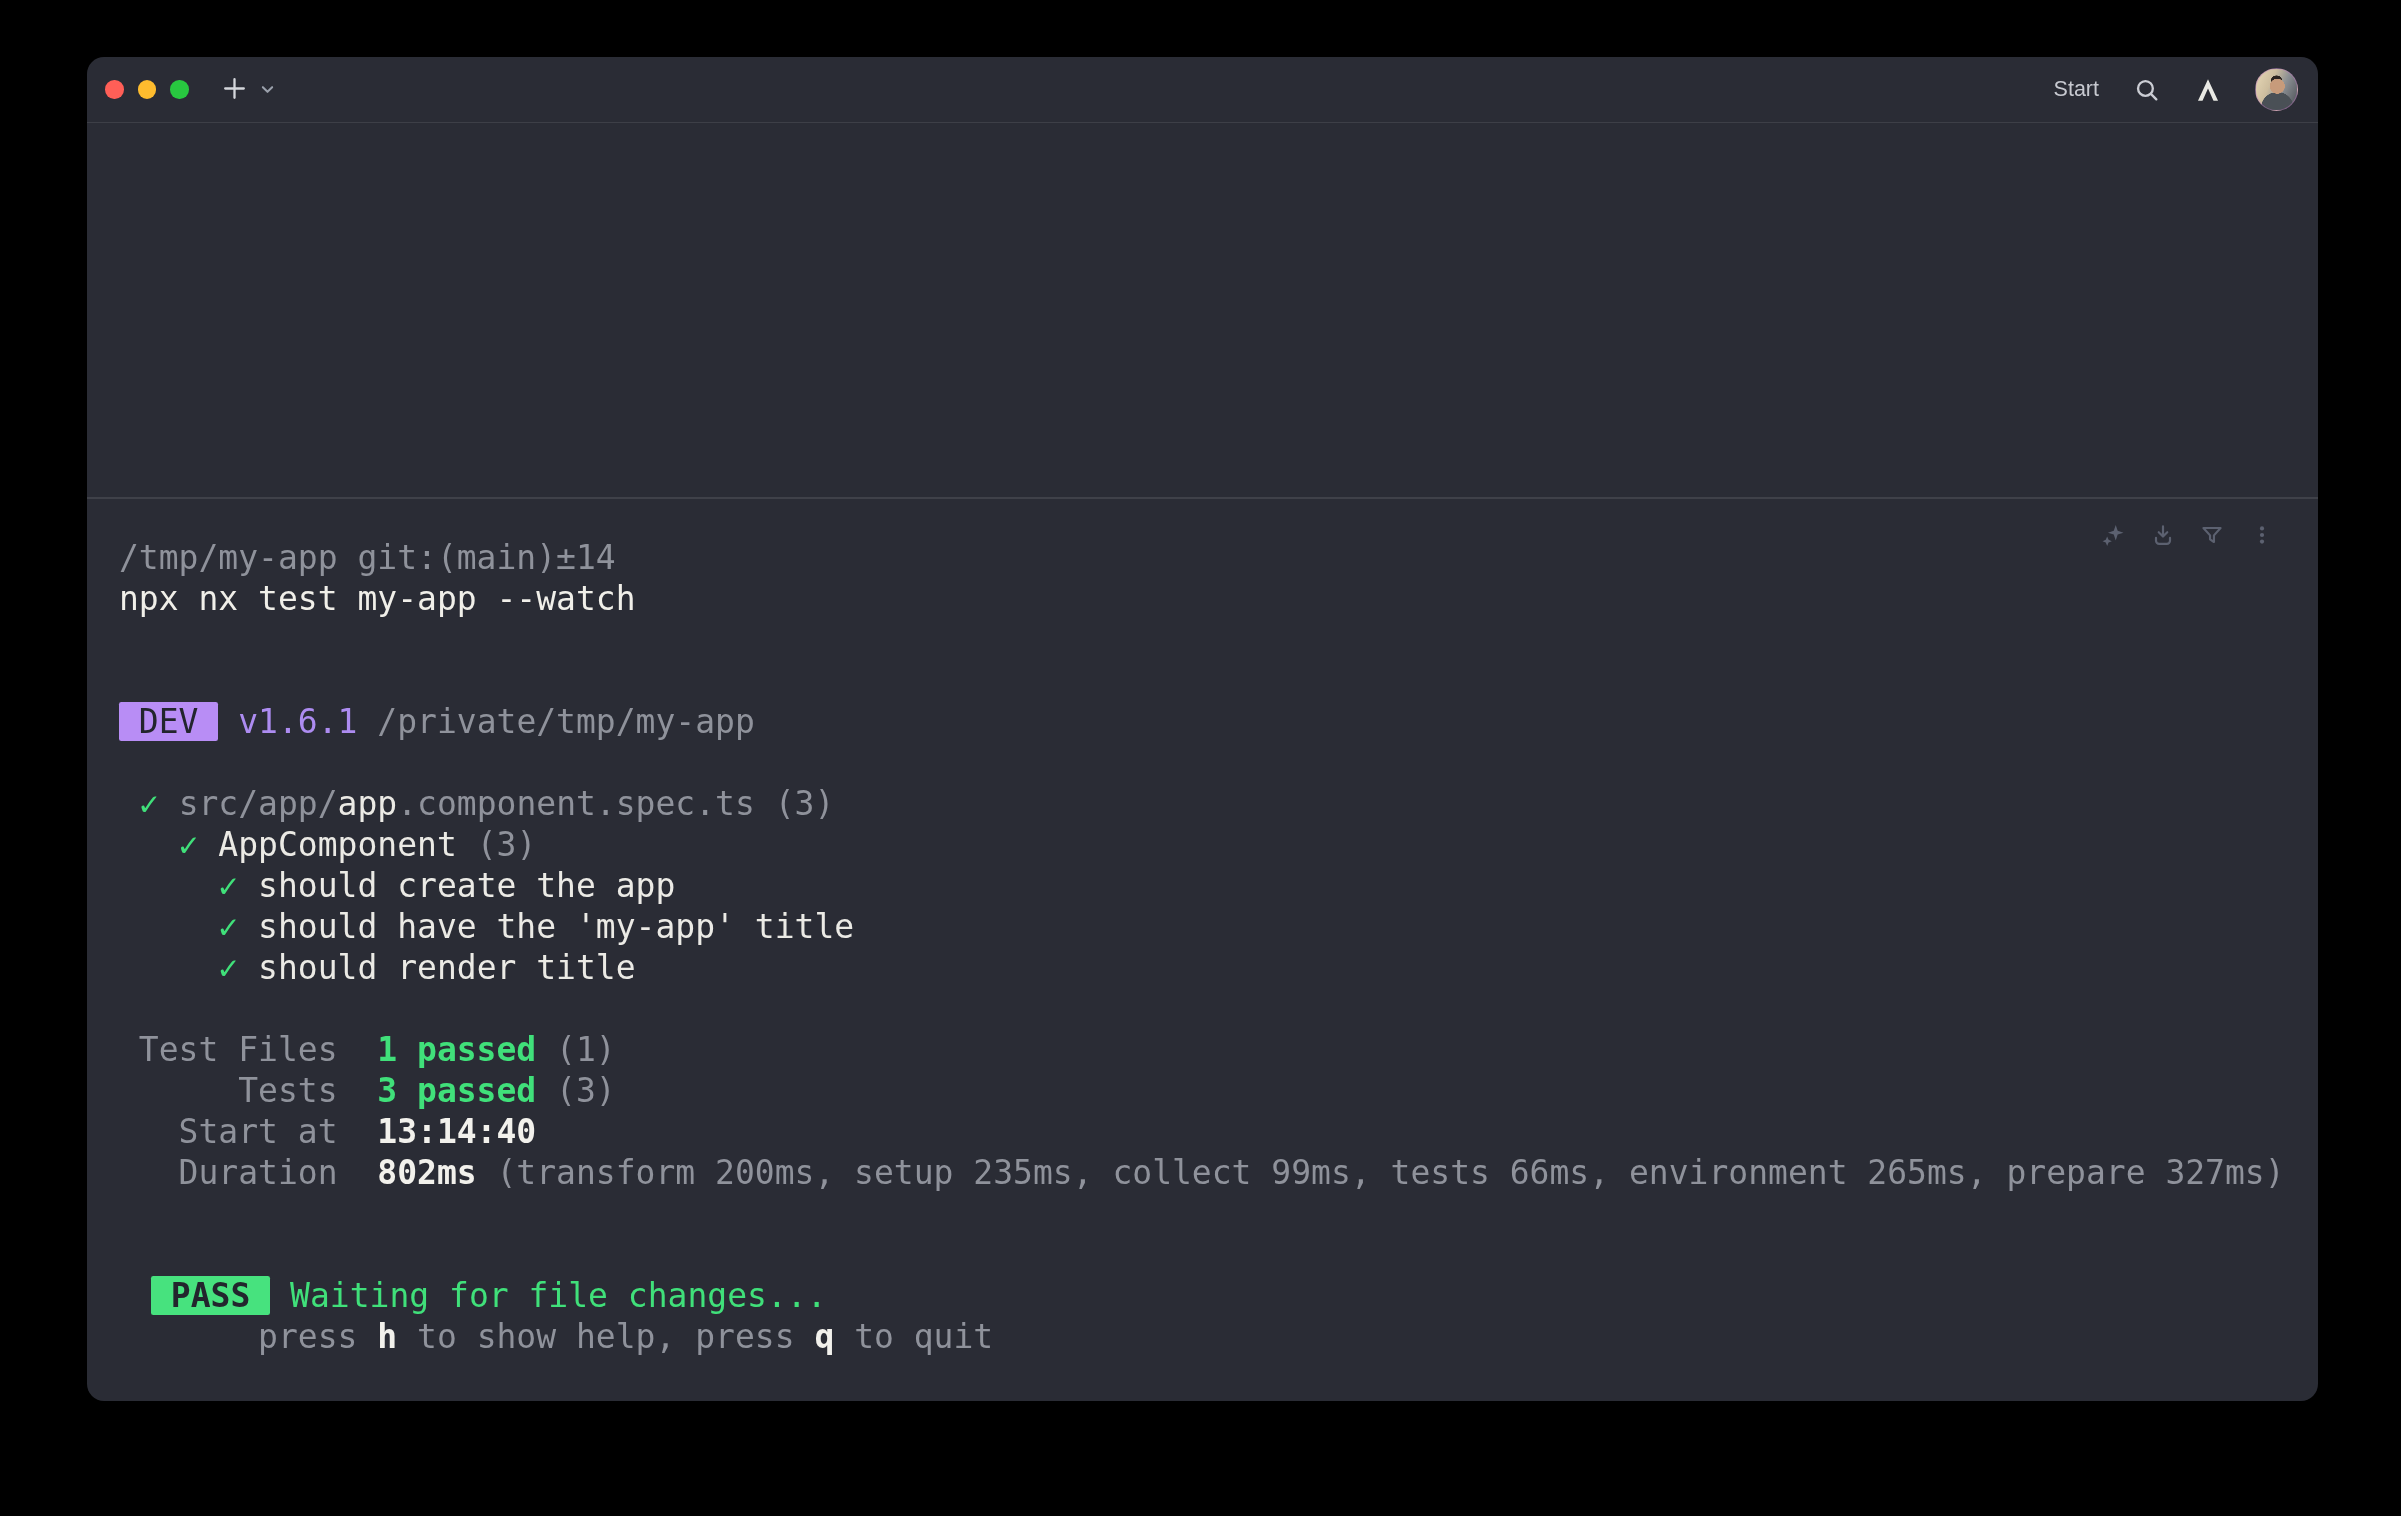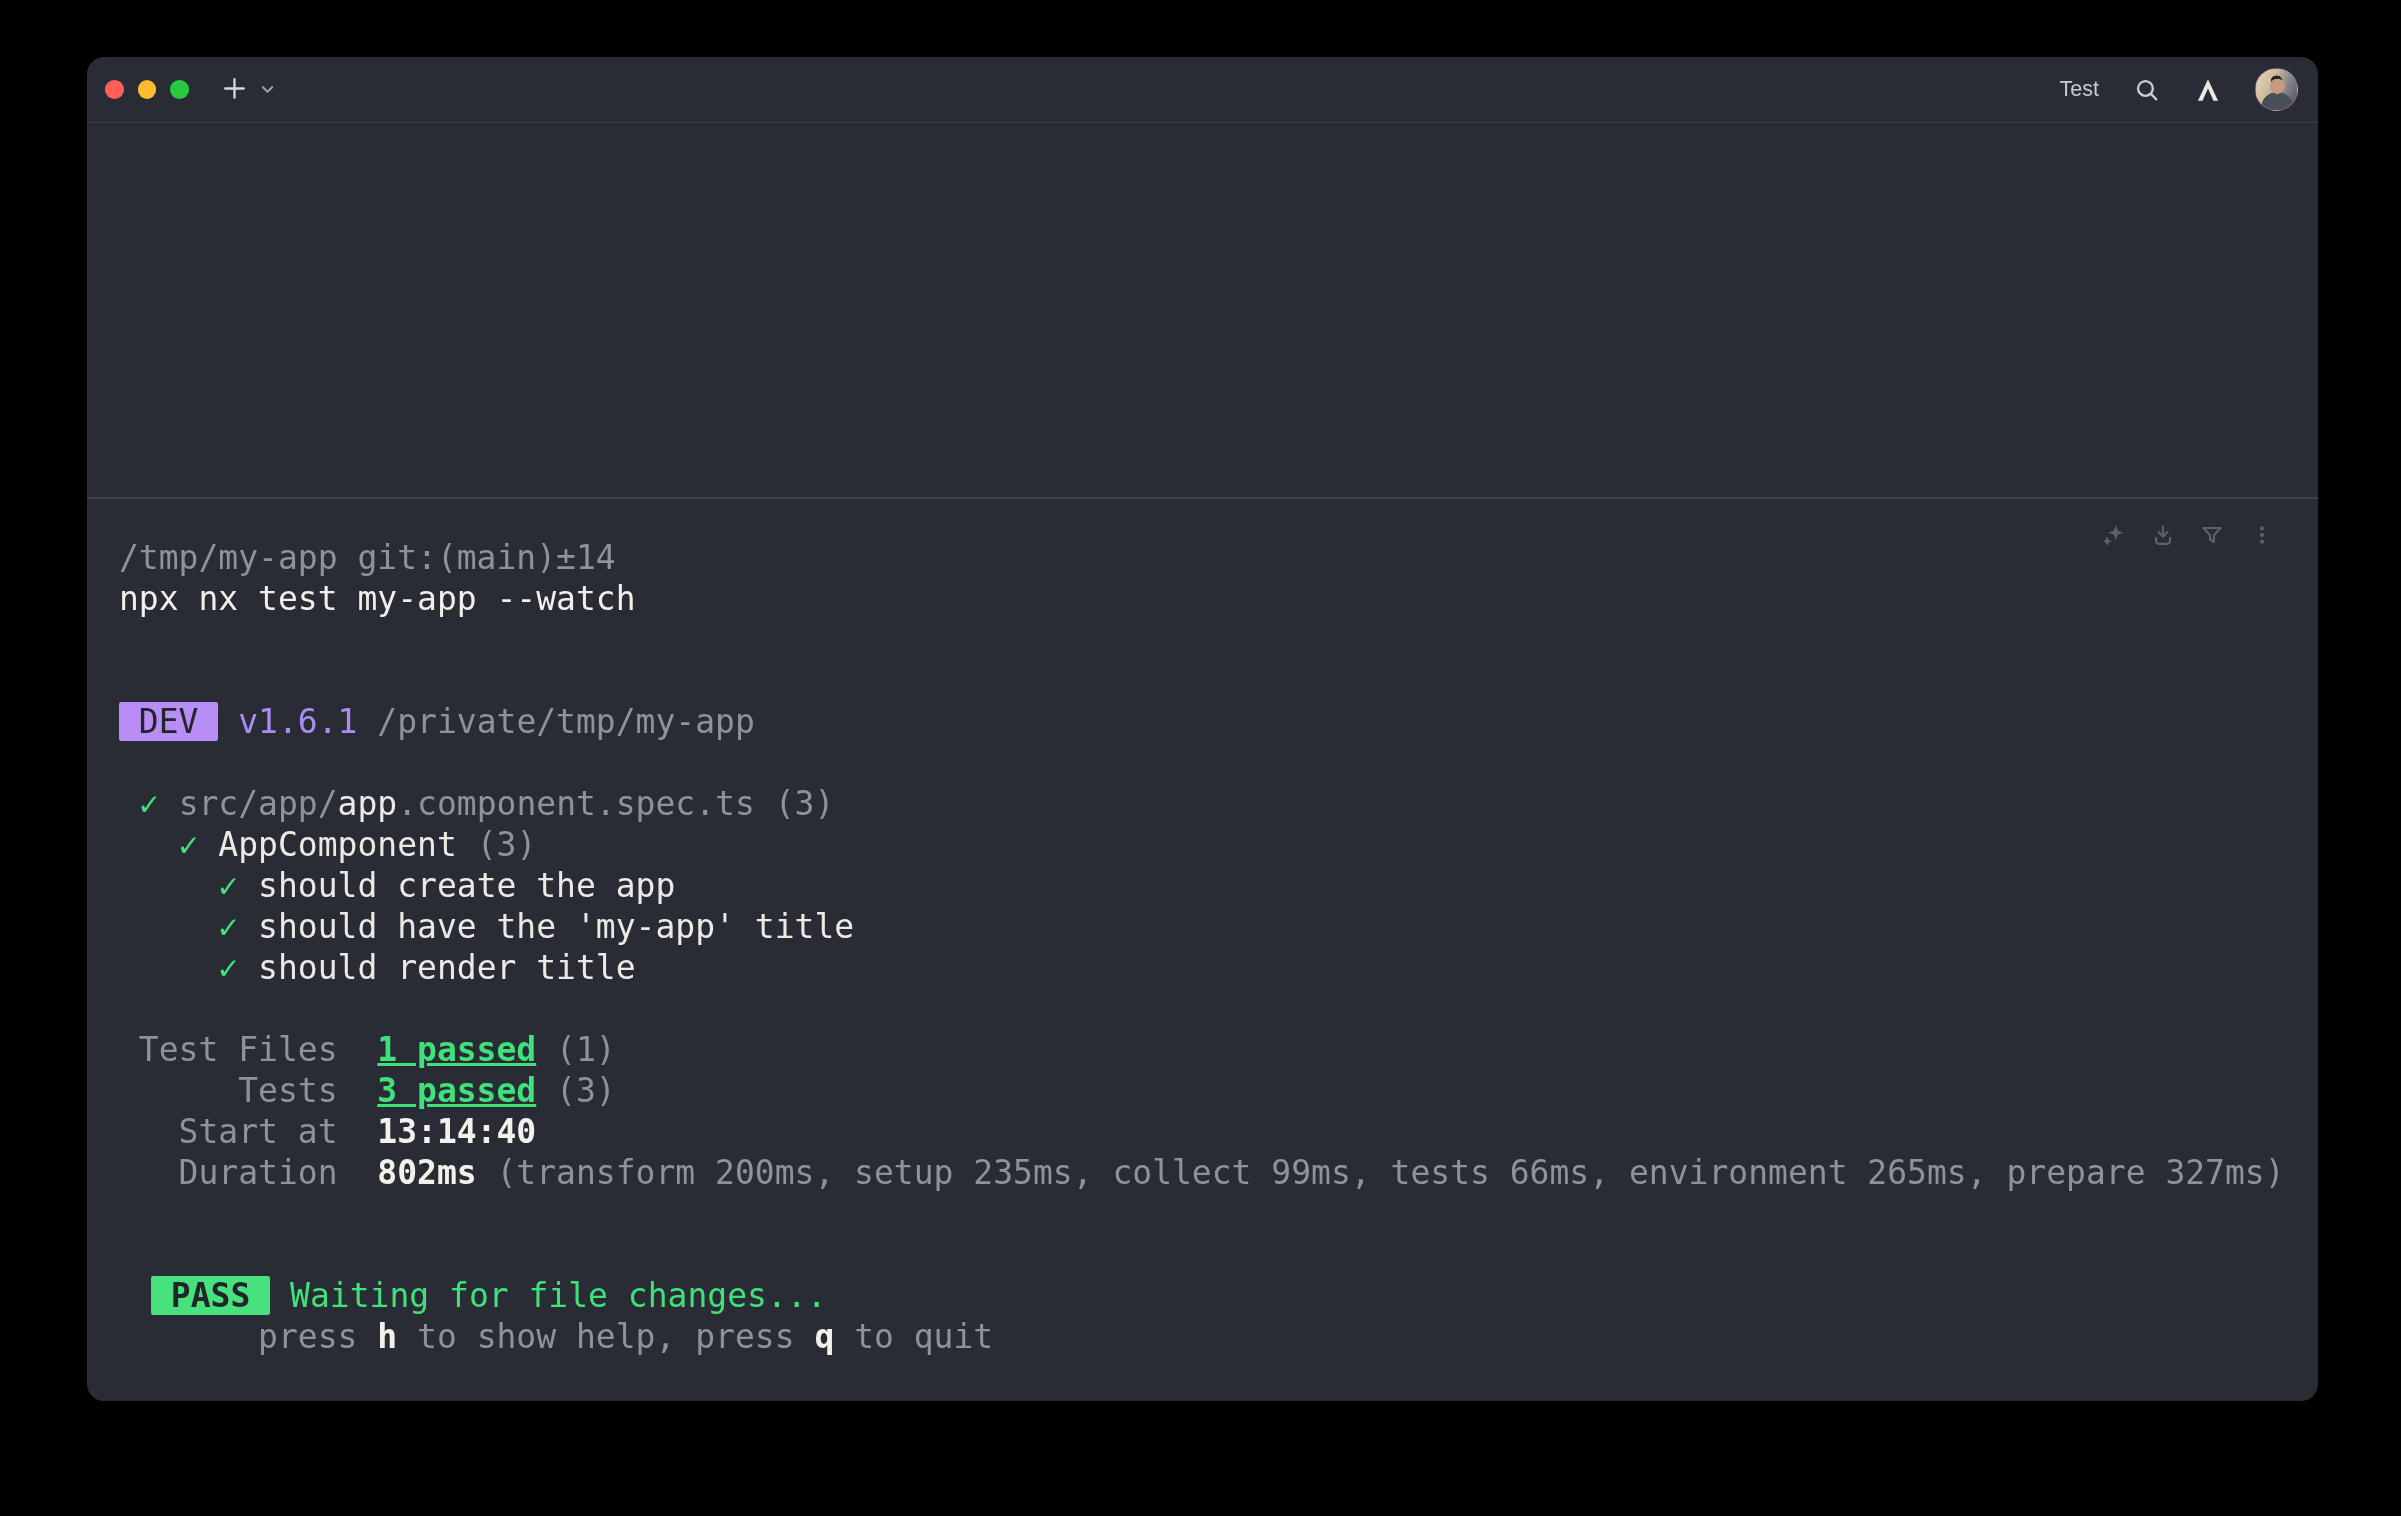--- a/index.html
+++ b/index.html
@@ -66,21 +66,21 @@
     white-space:pre;
     color:var(--bright-text,#ebeae5);
   }
   .tline { height:41px; }
 
   .dim  { color:var(--dim-text,#8f929b); }
   .wh   { color:var(--bright-text,#ebeae5); }
   .whb  { color:#f2f1ec; font-weight:bold; }
   .cmd  { color:#f0efe9; font-weight:normal;text-align:right; }
   .grn  { color:var(--green,#40e07a); }
-  .grnb { color:var(--green,#40e07a); font-weight:bold;text-decoration:underline; }
+  .grnb { color:var(--green,#40e07a); font-weight:bold; }
   .pur  { color:#ad8cf1; }
   .badge-dev  { background:var(--purple,#b88df5); color:var(--badge-text,#23252d); font-weight:normal; border-radius:2.3px; }
   .badge-pass { background:var(--pass-green,#47e27e); color:var(--badge-text,#23252d); font-weight:bold; border-radius:2.3px;margin-left:32px; }
 </style>
 </head>
 <body>
 
 <div class="stage">
   <div class="window">
 
@@ -99,21 +99,21 @@
           </svg>
         </span>
       </button>
       <span class="chev">
         <svg width="17" height="17" viewBox="0 0 22 22">
           <path d="M5 8 L11 14 L17 8" stroke="#9aa0ab" stroke-width="2.6" fill="none" stroke-linecap="round" stroke-linejoin="round"></path>
         </svg>
       </span>
 
       <div class="tb-right">
-        <span class="share">Test</span>
+        <span class="share">Start</span>
         <span class="tb-icon">
           <svg width="28" height="28" viewBox="0 0 36 36">
             <circle cx="16" cy="16" r="9.5" stroke="#cbcdd4" stroke-width="3" fill="none"></circle>
             <path d="M23 23 L30 30" stroke="#cbcdd4" stroke-width="3" stroke-linecap="round"></path>
           </svg>
         </span>
         <span class="tb-icon">
           <svg width="26" height="26" viewBox="0 0 28 28">
             <path d="M14 2.5 L24.8 25.5 H19.9 L14 12.4 L8.1 25.5 H3.2 Z" fill="#e9e9e4"></path>
           </svg>

